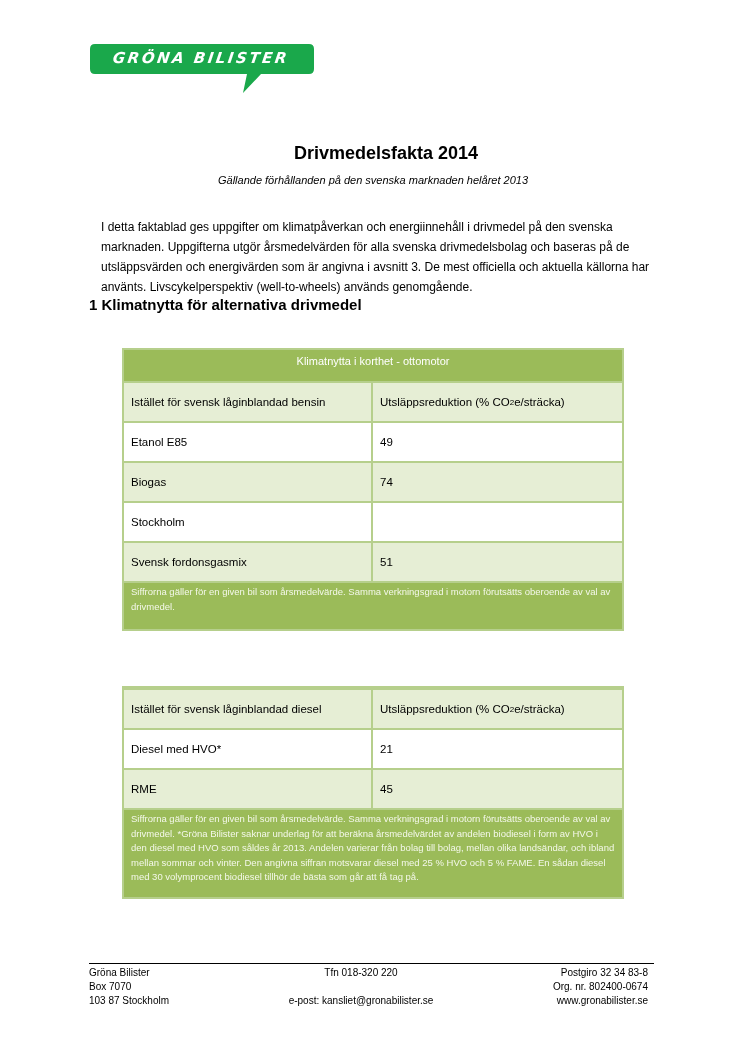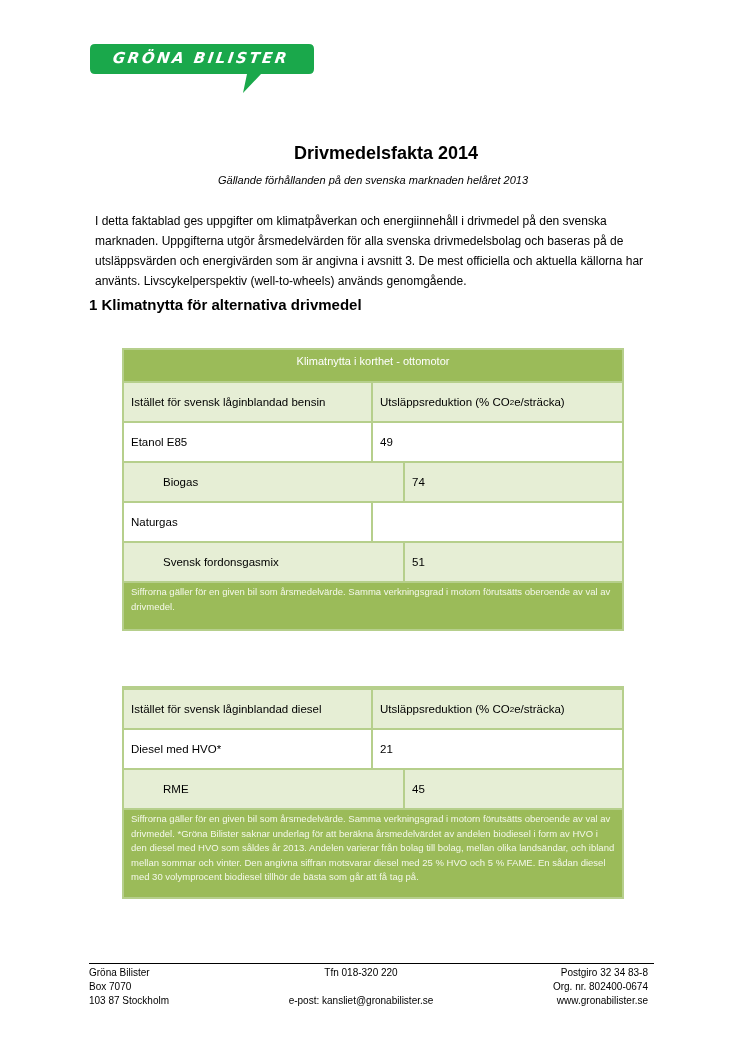--- a/index.html
+++ b/index.html
@@ -2,26 +2,26 @@
 <html><head>
 <meta charset="utf-8">
 <style>
   html, body { margin: 0; padding: 0; background: #ffffff; }
   body { width: 746px; height: 1056px; position: relative; font-family: "Liberation Sans", sans-serif; color: #000; overflow: hidden; }
   .logo { position: absolute; left: 89px; top: 43px; width: 226px; height: 52px; }
   .logo svg { display: block; }
   .logo-text { position: absolute; left: 0; top: 6px; width: 224px; text-align: center; color: #fff; font-style: italic; font-weight: bold; font-size: 15px; letter-spacing: 2.5px; font-family: "DejaVu Sans", sans-serif; transform: skewX(-8deg); }
   .title { position: absolute; left: 0; width: 746px; top: 143px; text-align: center; font-weight: bold; font-size: 18px; padding-left: 13px; }
   .subtitle { position: absolute; left: 0; width: 746px; top: 174px; text-align: center; font-style: italic; font-size: 11px; }
-  .intro { position: absolute; left: 89px; top: 205px; width: 570px; font-size: 12px; line-height: 20px; margin: 6px; }
+  .intro { position: absolute; left: 89px; top: 205px; width: 570px; font-size: 12px; line-height: 20px; margin: 12px; }
   .section-heading { position: absolute; left: 89px; top: 296px; font-weight: bold; font-size: 15px; margin: 0; }
   .tbl { position: absolute; left: 122px; width: 502px; border: 2px solid #b6cf8c; background: #fff; box-sizing: border-box; }
   .tbl-caption { background: #9bbb59; color: #fff; font-weight: normal; font-size: 11px; text-align: center; height: 31px; line-height: 22px; }
   .tbl-row { display: flex; border-top: 2px solid #b6cf8c; height: 38px; font-size: 11.5px; }
-  .tbl-row.alt { background: #e6eed5; padding-left: 32px; }
+  .tbl-row.alt { background: #e6eed5; }
   .tbl-row.head { background: #e6eed5; font-weight: normal; }
   .tbl-cell { box-sizing: border-box; padding: 0 7px; display: flex; align-items: center; }
   .tbl-cell.c1 { width: 249px; border-right: 2px solid #b6cf8c; }
   .tbl-cell.c2 { flex: 1; }
   .tbl-note { background: #9bbb59; color: #f4f8ea; font-size: 9.5px; line-height: 14.5px; padding: 2px 7px 12px 7px; border-top: 2px solid #b6cf8c; }
   .tbl-note.short { height: 32px; }
   sub { font-size: 8px; vertical-align: -2px; }
   .footer-line { position: absolute; left: 89px; top: 963px; width: 565px; height: 1px; background: #000; }
   .footer { position: absolute; left: 89px; top: 966px; width: 559px; font-size: 10px; line-height: 14px; display: flex; justify-content: space-between; }
   .footer .col { display: flex; flex-direction: column; }
@@ -56,21 +56,21 @@
   </div>
   <div class="tbl-row">
     <div class="tbl-cell c1">Etanol E85</div>
     <div class="tbl-cell c2">49</div>
   </div>
   <div class="tbl-row alt">
     <div class="tbl-cell c1">Biogas</div>
     <div class="tbl-cell c2">74</div>
   </div>
   <div class="tbl-row">
-    <div class="tbl-cell c1">Naturgas</div>
+    <div class="tbl-cell c1">Stockholm</div>
   </div>
   <div class="tbl-row alt">
     <div class="tbl-cell c1">Svensk fordonsgasmix</div>
     <div class="tbl-cell c2">51</div>
   </div>
   <div class="tbl-note short">Siffrorna gäller för en given bil som årsmedelvärde. Samma verkningsgrad i motorn förutsätts oberoende av val av drivmedel.</div>
 </div>
 
 <div class="tbl" style="top:686px;">
   <div class="tbl-row head">

